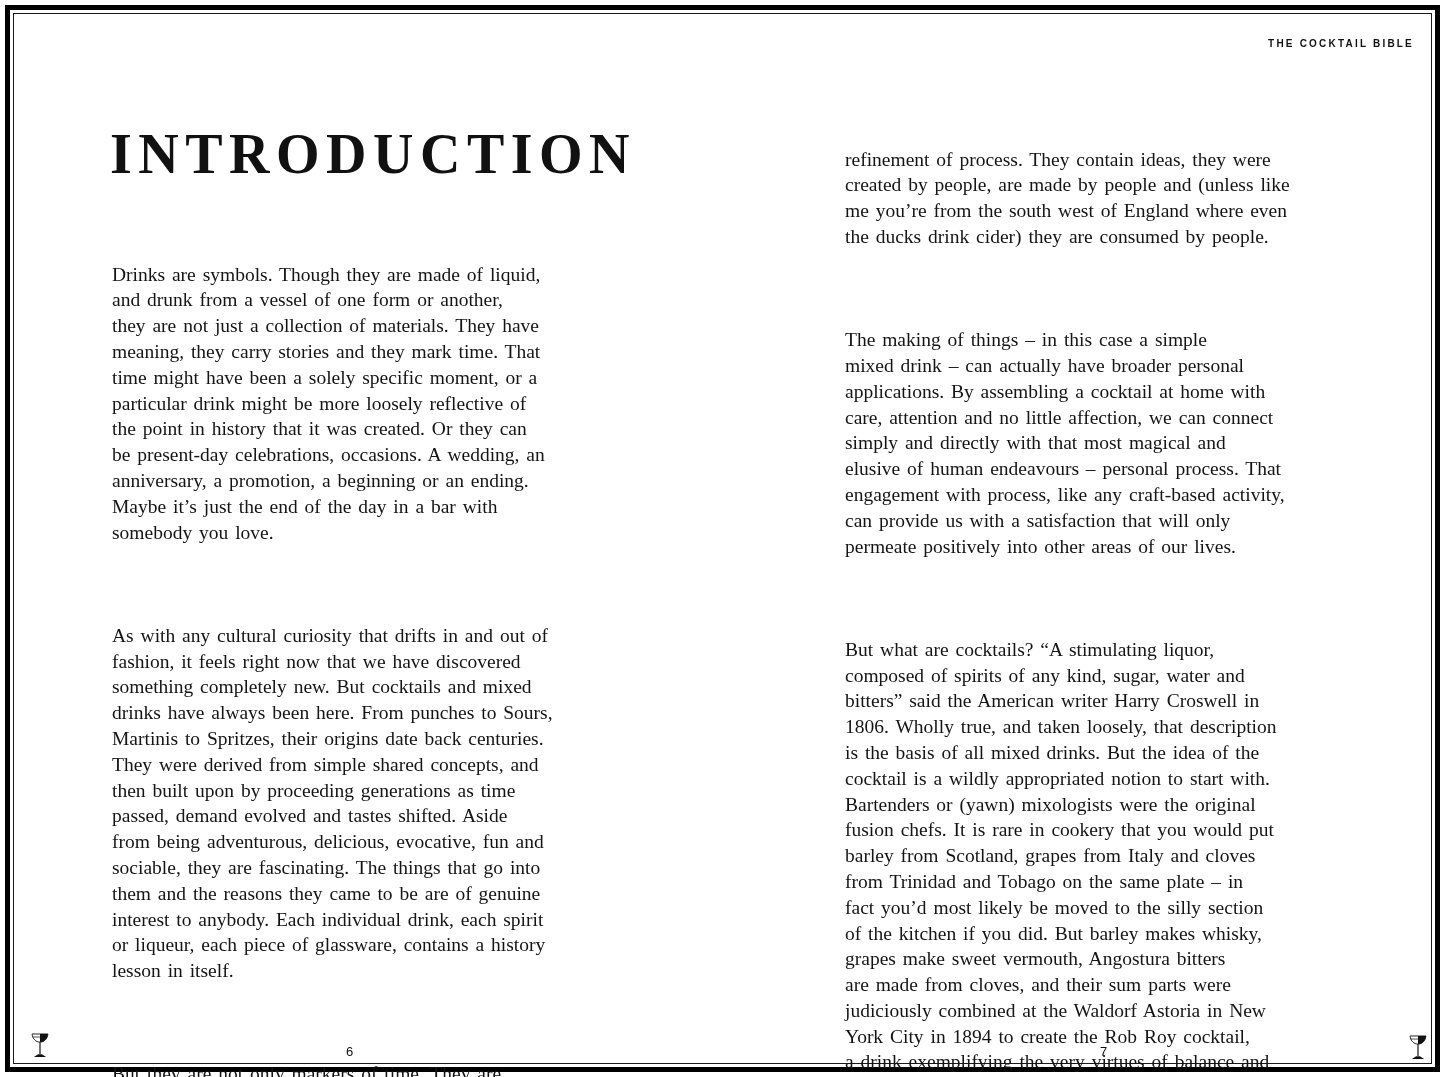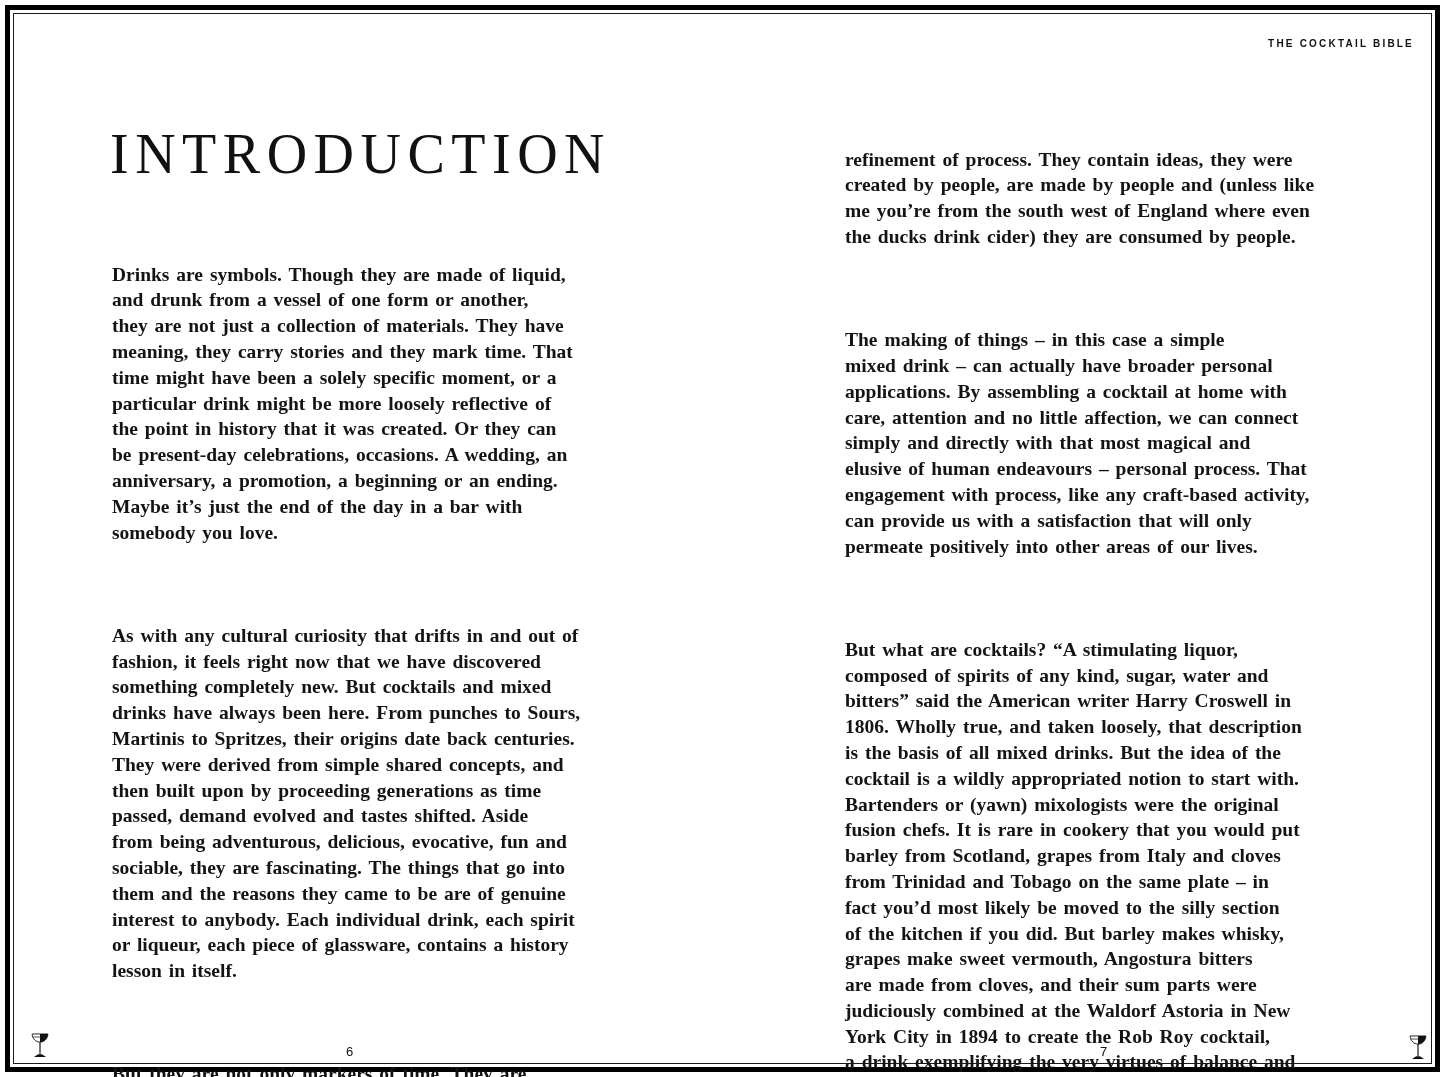--- a/index.html
+++ b/index.html
@@ -21,30 +21,30 @@
   }
   .running-head {
     position: absolute; top: 14px; right: 31px;
     font-family: "Liberation Sans", sans-serif;
     font-size: 10px; font-weight: bold; letter-spacing: 2.2px;
     color: #111111; white-space: pre; margin-top: 24px;
   }
   .page-title {
     position: absolute; left: 110px; top: 88px;
     font-family: "Liberation Serif", serif;
-    font-size: 56px; font-weight: 400; line-height: 1;
+    font-size: 56px; font-weight: 700; line-height: 1;
     letter-spacing: 6.5px; color: #111111; white-space: pre;
   }
   .col {
     position: absolute; width: 530px;
     font-size: 19.5px; line-height: 25.8px;
     word-spacing: 2px;
     white-space: pre;
   }
-  .col p { margin: 0 0 25.8px 0; font-weight: bold; }
+  .col p { margin: 0 0 25.8px 0; }
   .left-col  { left: 112px; top: 210px; }
   .right-col { left: 845px; top: 95px; }
   .page-num {
     position: absolute; top: 1044px;
     font-family: "Liberation Sans", sans-serif;
     font-size: 13px; letter-spacing: 1px; color: #111111;
     transform: translateX(-50%);
   }
   .page-num-left  { left: 350px; }
   .page-num-right { left: 1104px; }

